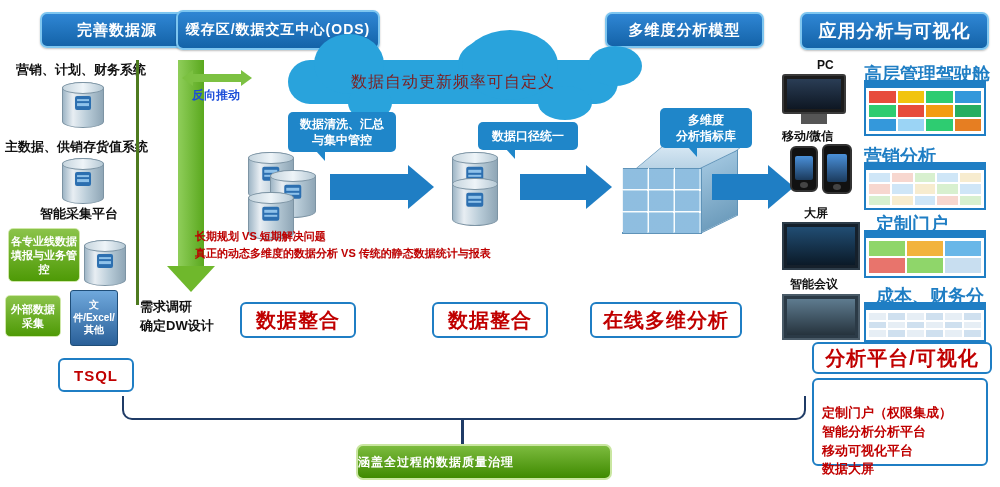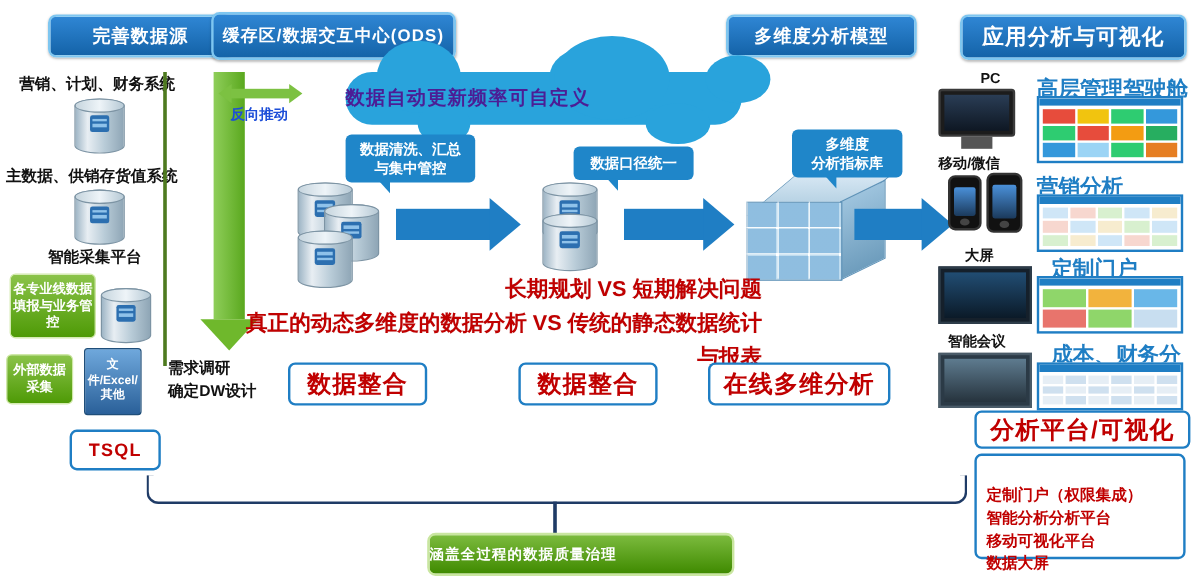--- a/index.html
+++ b/index.html
@@ -87,22 +87,22 @@
     letter-spacing:1px;
   }
 
   
   .txt{position:absolute;font-size:13px;color:#111;font-weight:bold;line-height:1.45;}
   .txt.small{font-size:11px;font-weight:normal;}
 
   
   .redtxt{
     position:absolute;
-    color:#c00000;font-weight:bold;font-size:18px;
-    text-align:right;line-height:1.55;
+    color:#c00000;font-weight:bold;font-size:11px;
+    text-align:left;line-height:1.55;
     width:440px;
     text-shadow:0 0 1px rgba(0,0,0,.1);
   }
 
   
   .cyl{position:absolute;}
   .cyl .can{
     position:absolute;left:0;top:0;width:100%;height:100%;
     background:linear-gradient(90deg,#9fb6c6 0%,#e8eef3 25%,#b9ccd8 60%,#8fa6b6 100%);
     border-radius:50%/14%;
@@ -158,22 +158,22 @@
   .dblarrow{position:absolute;height:16px;}
   .dblarrow .bar{position:absolute;left:10px;right:10px;top:4px;height:8px;background:#7cc142;}
   .dblarrow .l{position:absolute;left:0;top:0;width:0;height:0;border-top:8px solid transparent;border-bottom:8px solid transparent;border-right:11px solid #7cc142;}
   .dblarrow .r{position:absolute;right:0;top:0;width:0;height:0;border-top:8px solid transparent;border-bottom:8px solid transparent;border-left:11px solid #7cc142;}
 
   
   .cloud{
     position:absolute;
     background:#29a3dc;
     border-radius:60px;
-    display:flex;align-items:center;justify-content:flex-start;
-    color:#4c1d95;font-weight:bold;font-size:16px;
+    display:flex;align-items:center;justify-content:center;
+    color:#7f1d1d;font-weight:normal;font-size:16px;
     letter-spacing:1px;
   }
   .cloud:before,.cloud:after{
     content:"";position:absolute;background:#29a3dc;border-radius:50%;
   }
   .cloud:before{width:70px;height:60px;left:26px;top:-26px;}
   .cloud:after{width:96px;height:70px;right:60px;top:-30px;}
   .cloud .lobe{position:absolute;background:#29a3dc;border-radius:50%;}
   .cloud .l1{width:60px;height:48px;left:170px;top:-20px;}
   .cloud .l2{width:54px;height:40px;left:300px;top:-14px;}

